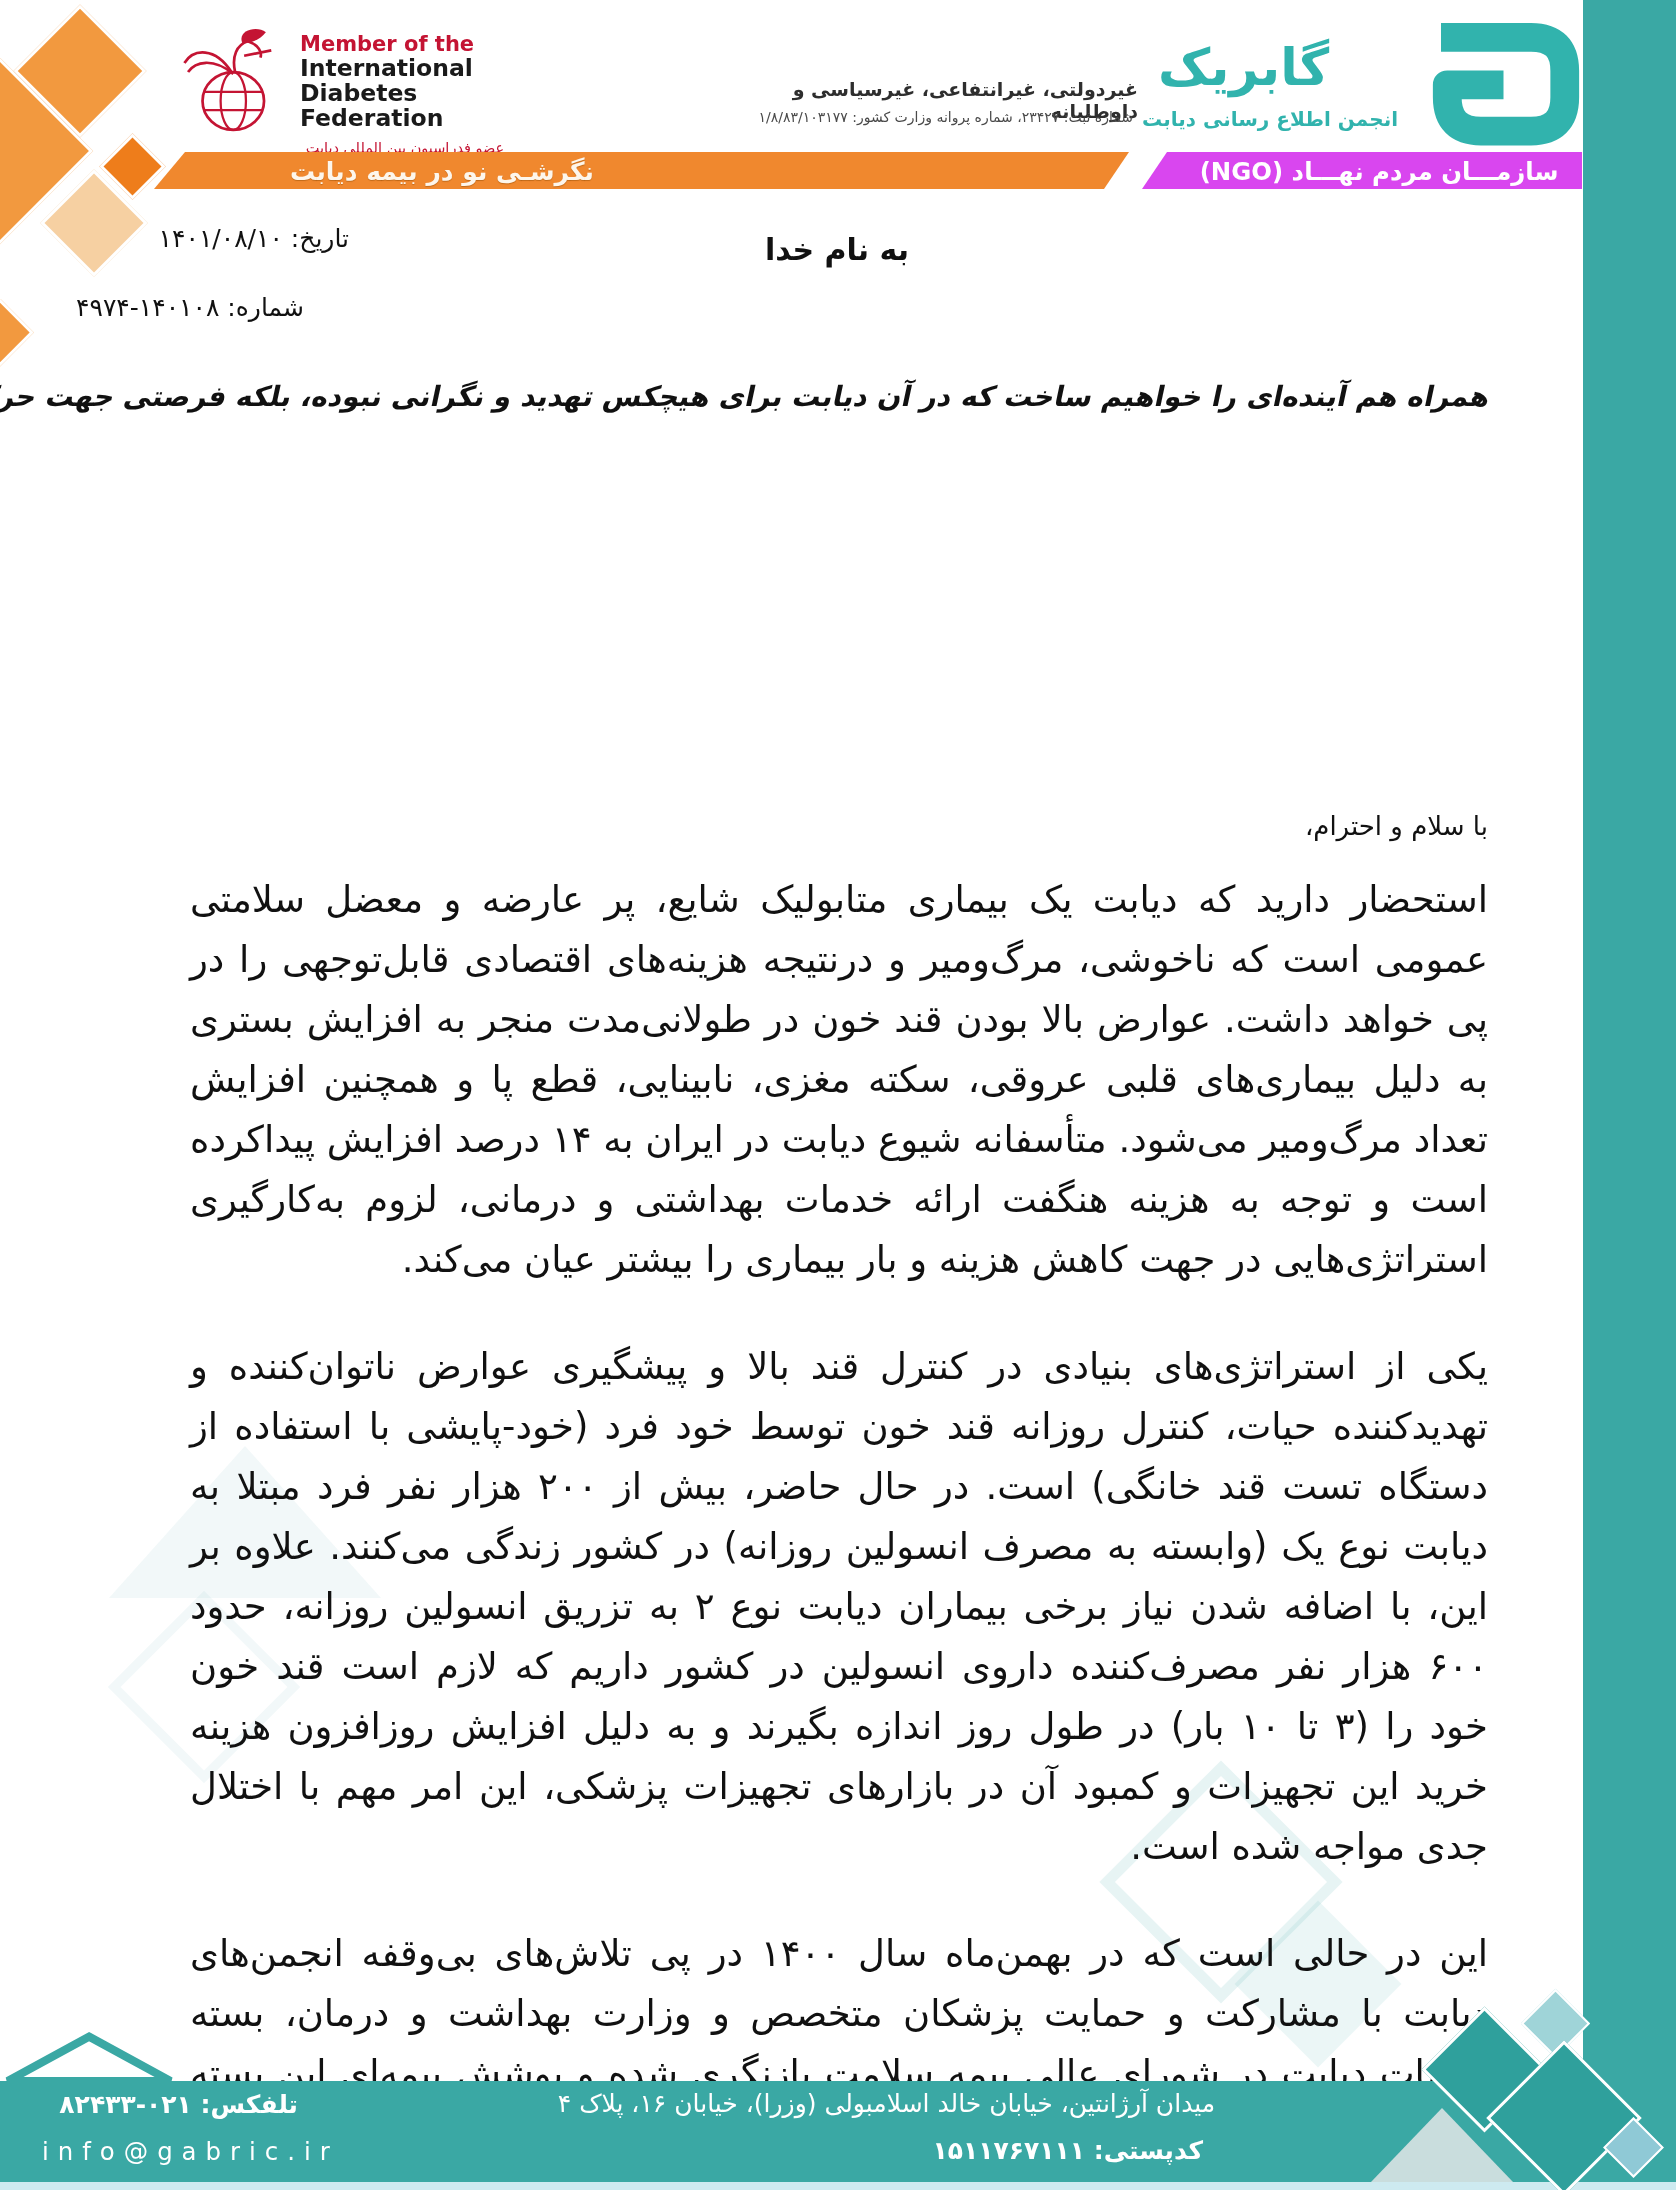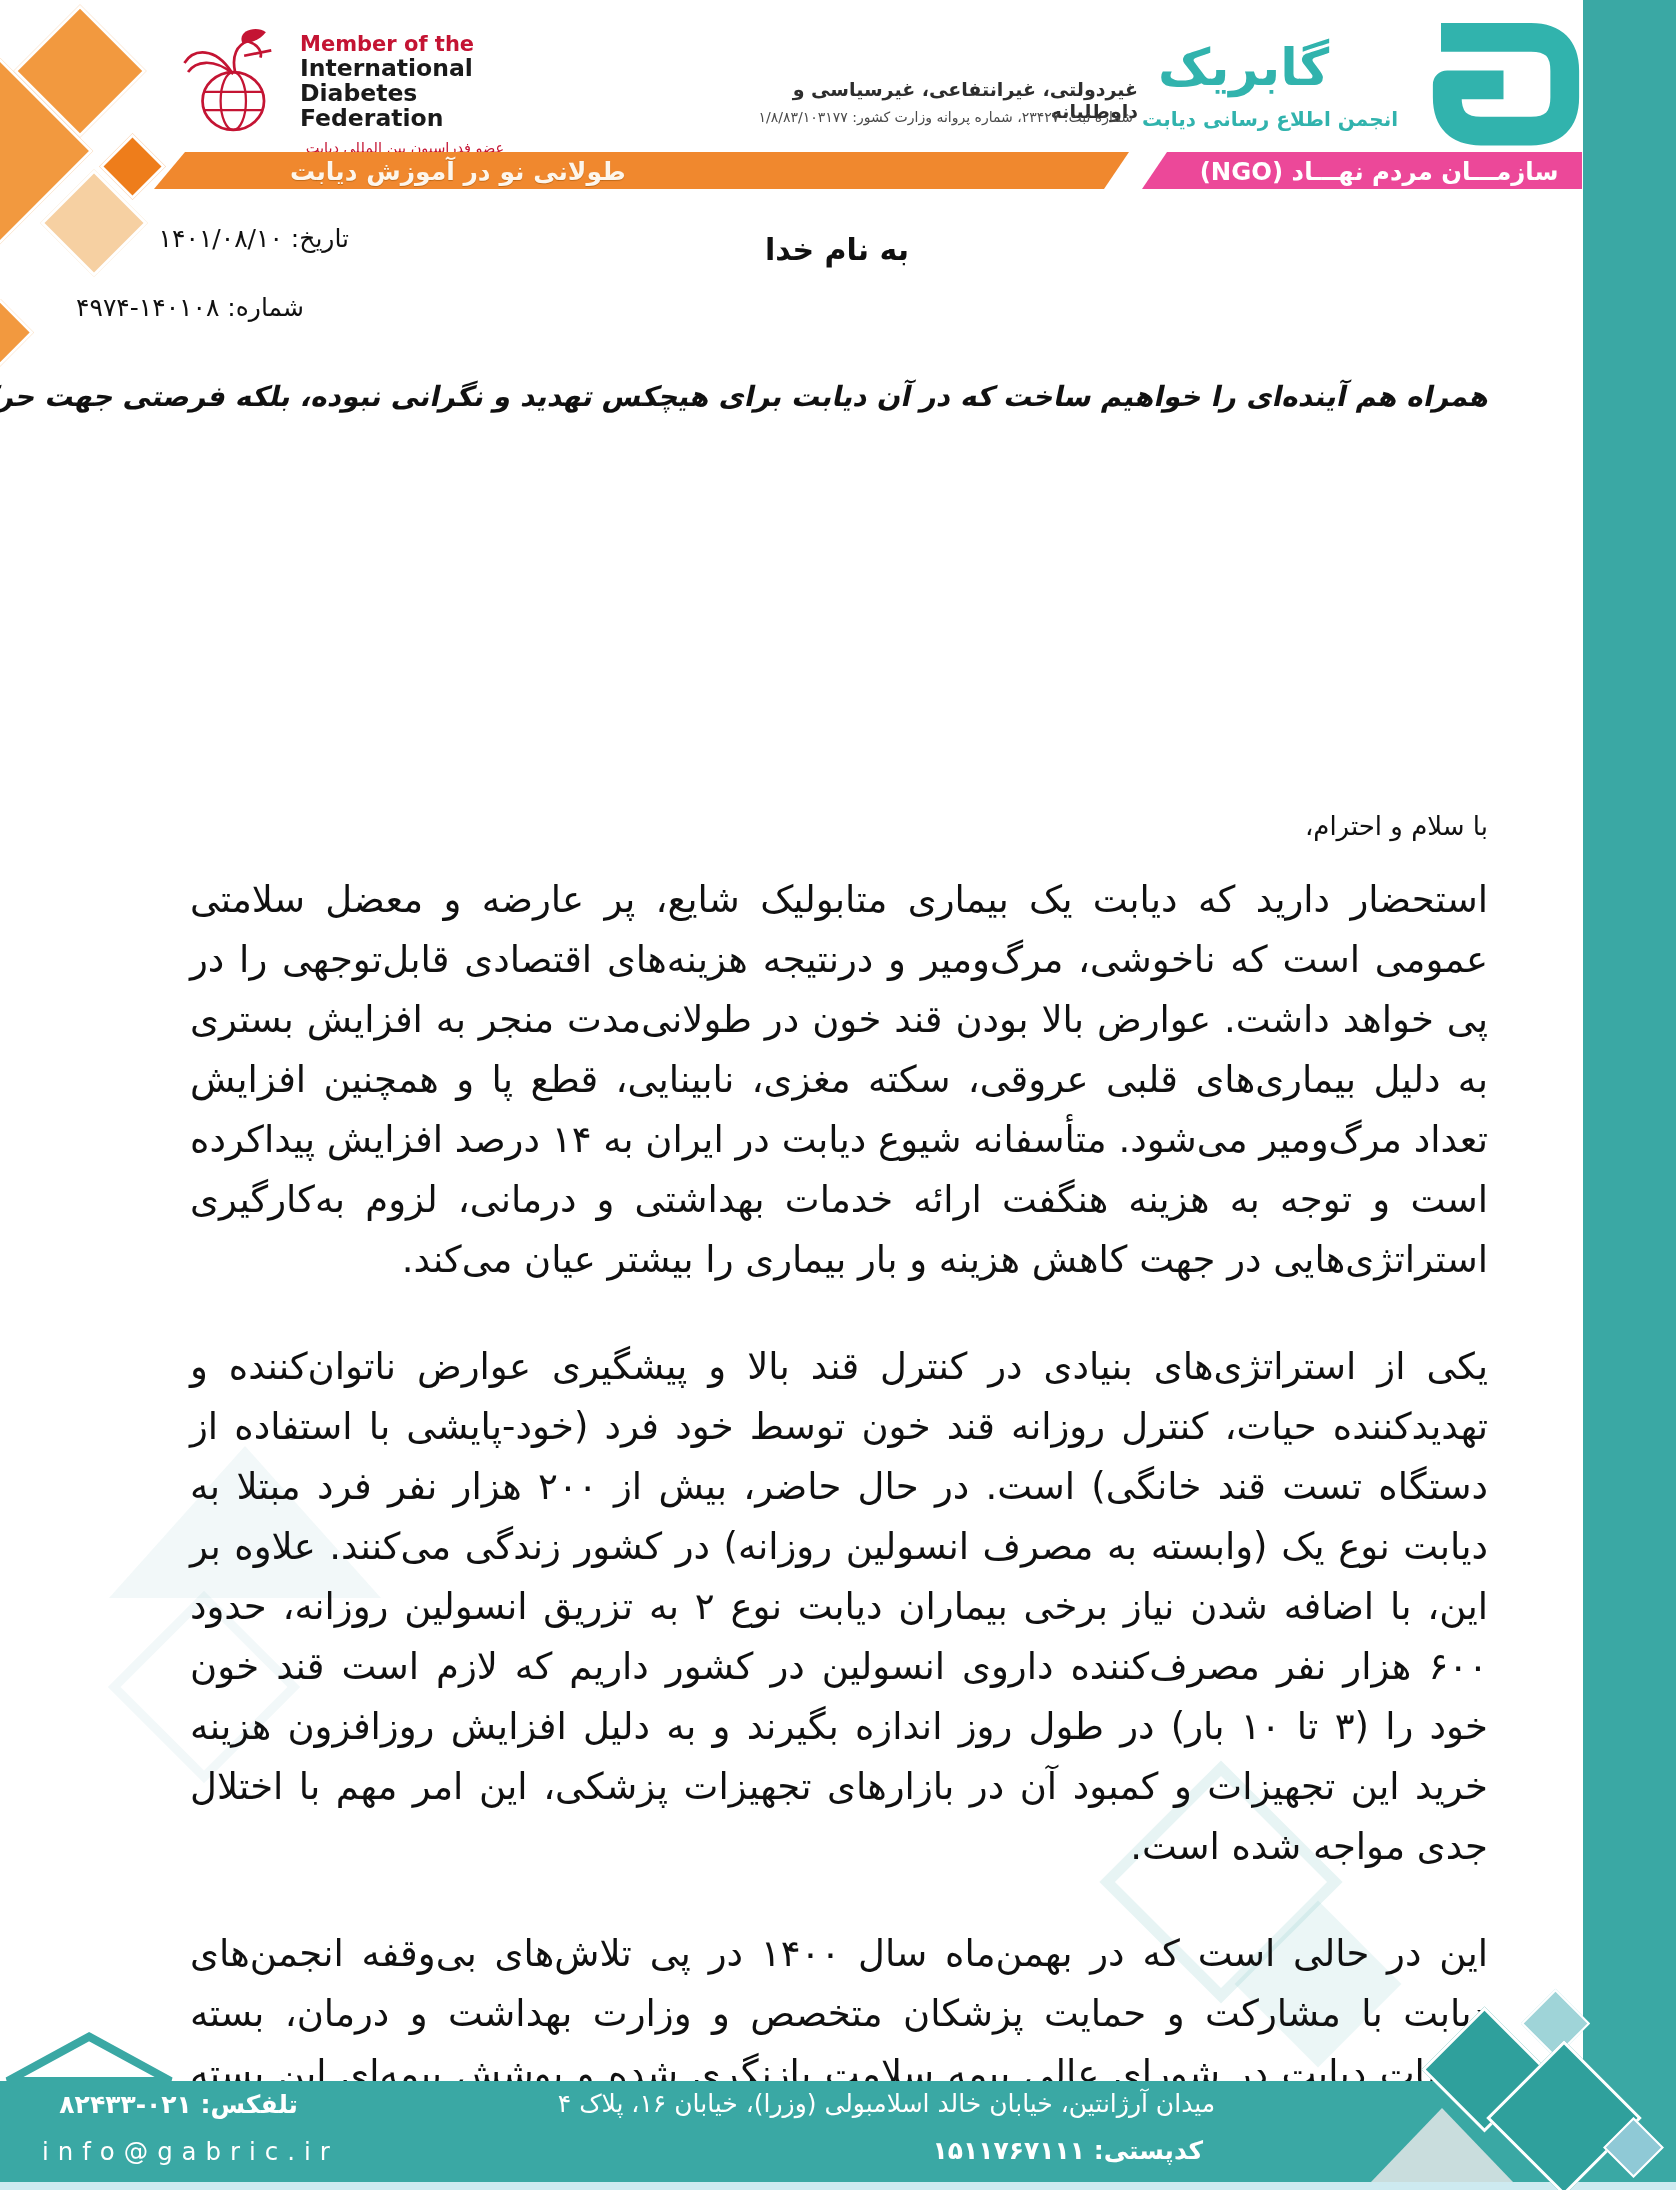--- a/index.html
+++ b/index.html
@@ -31,21 +31,21 @@
   .gabric-name{position:absolute;left:1158px;top:38px;width:255px;direction:rtl;text-align:left;
     color:#31b3ad;font-size:51px;font-weight:bold;}
   .gabric-sub{position:absolute;left:1142px;top:107px;width:288px;direction:rtl;text-align:left;
     color:#31b3ad;font-size:20px;font-weight:bold;letter-spacing:1.8px;white-space:nowrap;}
   .g-logo{position:absolute;left:1431px;top:20px;width:150px;height:127px;}
   
   .banner-orange{position:absolute;left:154px;top:152px;width:975px;height:37px;background:#f0882e;
     clip-path:polygon(31px 0, 100% 0, calc(100% - 25px) 100%, 0 100%);z-index:2;}
   .banner-orange span{position:absolute;left:136px;top:4.5px;color:#fdf6ec;font-size:25px;font-weight:bold;
     direction:rtl;white-space:nowrap;text-shadow:0 0.9px 0.9px rgba(140,70,0,.45);}
-  .banner-teal{position:absolute;left:1142px;top:152px;width:440px;height:37px;background:#ec4899;
+  .banner-teal{position:absolute;left:1142px;top:152px;width:440px;height:37px;background:#d946ef;
     clip-path:polygon(25px 0, 100% 0, 100% 100%, 0 100%);z-index:2;}
   .banner-teal span{position:absolute;right:23.5px;top:4.5px;color:#fff;font-size:24.4px;font-weight:bold;
     direction:rtl;white-space:nowrap;}
   
   .basmala{position:absolute;left:190px;top:232px;width:1294px;text-align:center;
     font-size:30px;font-weight:bold;direction:rtl;}
   .date-line{position:absolute;left:0;top:224px;width:349px;direction:rtl;text-align:right;
     font-size:25px;white-space:nowrap;}
   .number-line{position:absolute;left:0;top:293px;width:380px;direction:rtl;text-align:center;
     font-size:25px;white-space:nowrap;}
@@ -127,21 +127,21 @@
   <div class="status-line">غیردولتی، غیرانتفاعی، غیرسیاسی و داوطلبانه</div>
   <div class="reg-line">شماره ثبت: ۲۳۴۲۷، شماره پروانه وزارت کشور: ۱/۸/۸۳/۱۰۳۱۷۷</div>
 
   <div class="gabric-name">گابریک</div>
   <div class="gabric-sub">انجمن اطلاع رسانی دیابت</div>
   <svg class="g-logo" viewBox="0 0 120 100">
     <path d="M8 13 H80 Q107 13 107 40 V61 Q107 88 80 88 H40 Q13 88 13 61 V51 H58" fill="none" stroke="#31b3ad" stroke-width="23" stroke-linejoin="round"></path>
   </svg>
 
   <div class="banner-orange">
-    <span>طولانی نو در آموزش دیابت</span>
+    <span>نگرشـی نو در بیمه دیابت</span>
   </div>
   <div class="banner-teal">
     <span>سازمـــان مردم نهـــاد (NGO)</span>
   </div>
 
   <div class="basmala">به نام خدا</div>
   <div class="date-line">تاریخ: ۱۴۰۱/۰۸/۱۰</div>
   <div class="number-line">شماره: ۱۴۰۱۰۸-۴۹۷۴</div>
 
   <div class="motto">همراه هم آینده‌ای را خواهیم ساخت که در آن دیابت برای هیچکس تهدید و نگرانی نبوده، بلکه فرصتی جهت حرکت در مسیر سلامت و رشد انسان باشد</div>

